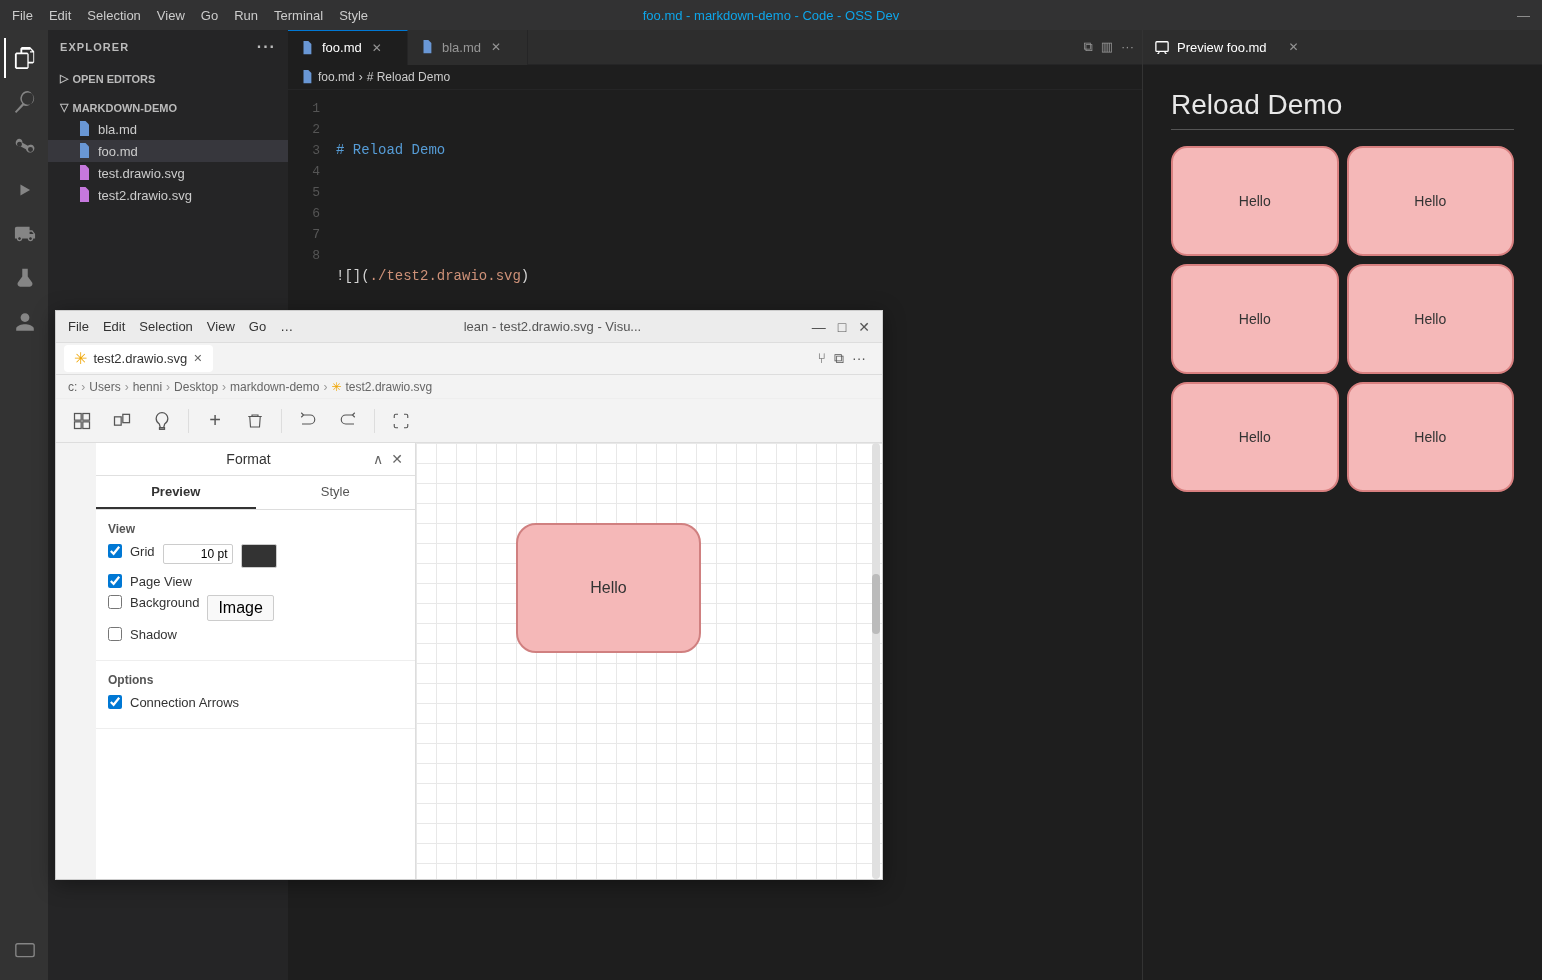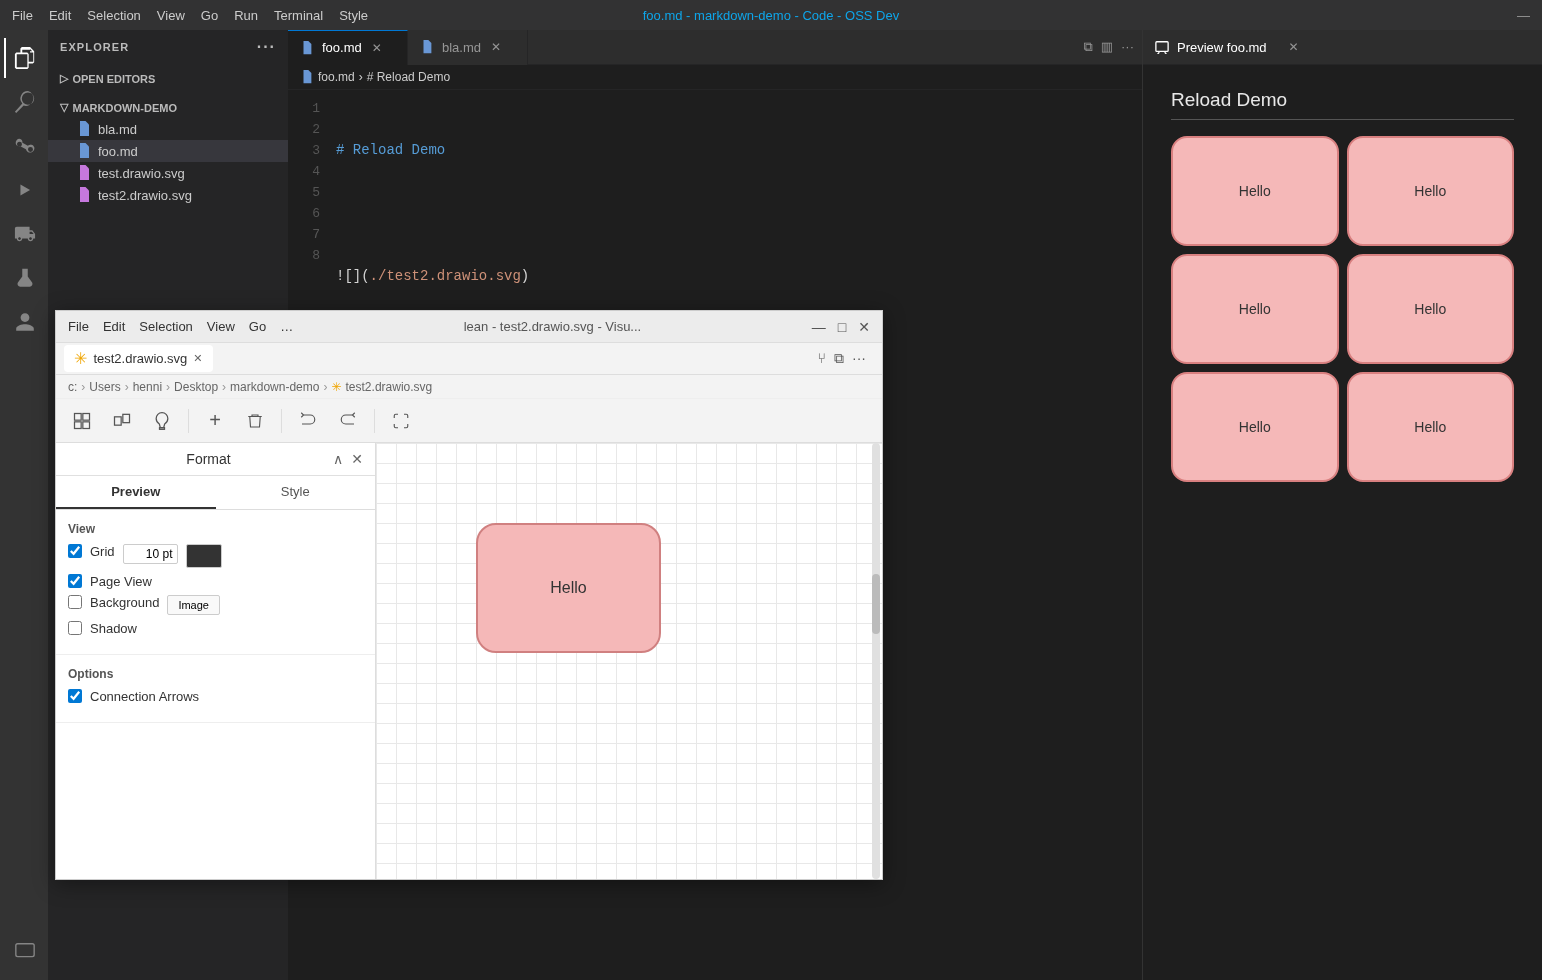--- a/index.html
+++ b/index.html
@@ -51,21 +51,21 @@
     .line-numbers { width: 40px; text-align: right; padding: 8px 8px 0 0; color: #555; font-size: 13px; line-height: 21px; flex-shrink: 0; user-select: none; }
     .code-content { flex: 1; padding: 8px 0 0 8px; line-height: 21px; color: #d4d4d4; white-space: pre; overflow: hidden; }
     .code-h1 { color: #569cd6; }
     .code-link { color: #ce9178; }
 
     
     .preview-panel { width: 400px; background: #1e1e1e; border-left: 1px solid #333; flex-shrink: 0; display: flex; flex-direction: column; }
     .preview-tab-bar { height: 35px; background: #2d2d2d; display: flex; align-items: center; padding: 0 12px; border-bottom: 1px solid #252526; }
     .preview-tab { display: flex; align-items: center; gap: 8px; color: #fff; font-size: 13px; }
     .preview-content { flex: 1; padding: 24px 28px; overflow: auto; }
-    .preview-title { font-size: 19px; color: #e8e8e8; font-weight: 400; margin-bottom: 16px; border-bottom: 1px solid #555; padding-bottom: 8px; }
+    .preview-title { font-size: 28px; color: #e8e8e8; font-weight: 400; margin-bottom: 16px; border-bottom: 1px solid #555; padding-bottom: 8px; }
     .diagram-grid { display: grid; grid-template-columns: 1fr 1fr; gap: 8px; }
     .diagram-cell { background: #f5b8b8; border: 2px solid #d98080; border-radius: 16px; display: flex; align-items: center; justify-content: center; height: 110px; color: #333; font-size: 14px; }
 
     
     .floating-window { position: absolute; top: 310px; left: 55px; width: 828px; height: 570px; background: #f3f3f3; border: 1px solid #ccc; box-shadow: 0 4px 20px rgba(0,0,0,0.4); display: flex; flex-direction: column; z-index: 100; }
     .floating-title-bar { background: #ececec; height: 32px; display: flex; align-items: center; padding: 0 12px; border-bottom: 1px solid #ddd; justify-content: space-between; }
     .floating-title-bar .menu-items { display: flex; gap: 14px; font-size: 13px; color: #333; }
     .floating-title-bar .window-title { color: #555; font-size: 13px; flex: 1; text-align: center; }
     .floating-title-bar .win-controls { display: flex; gap: 12px; color: #555; font-size: 14px; }
 
@@ -81,35 +81,35 @@
 
     
     .drawio-toolbar { height: 44px; background: #f3f3f3; display: flex; align-items: center; padding: 0 8px; gap: 4px; border-bottom: 1px solid #ddd; }
     .toolbar-btn { width: 36px; height: 36px; display: flex; align-items: center; justify-content: center; border: 1px solid transparent; border-radius: 4px; cursor: pointer; color: #555; font-size: 18px; background: transparent; }
     .toolbar-separator { width: 1px; height: 24px; background: #ddd; margin: 0 4px; }
 
     
     .drawio-body { flex: 1; display: flex; overflow: hidden; }
 
     
-    .format-panel { width: 320px; background: #fff; border-right: 1px solid #ddd; display: flex; flex-direction: column; flex-shrink: 0; }
+    .format-panel { width: 320px; background: #fff; border-right: 1px solid #ddd; display: flex; flex-direction: column; flex-shrink: 0; margin-left: 40px; }
     .format-header { display: flex; align-items: center; justify-content: space-between; padding: 8px 12px; border-bottom: 1px solid #e0e0e0; }
     .format-title { font-size: 14px; font-weight: 500; color: #333; flex: 1; text-align: center; }
     .format-control { color: #666; font-size: 14px; cursor: pointer; }
     .format-tabs { display: flex; border-bottom: 1px solid #ddd; }
     .format-tab { flex: 1; padding: 8px; text-align: center; font-size: 13px; cursor: pointer; color: #555; }
     .format-tab.active { font-weight: 700; color: #333; border-bottom: 2px solid #333; }
     .format-section { padding: 12px; border-bottom: 1px solid #eee; }
     .format-section-title { font-size: 12px; font-weight: 600; color: #555; margin-bottom: 8px; }
     .format-row { display: flex; align-items: flex-start; gap: 8px; margin-bottom: 6px; }
     .format-checkbox { width: 14px; height: 14px; accent-color: #0078d4; }
     .format-label { font-size: 13px; color: #333; }
-    .format-input { width: 55px; border: 1px solid #ccc; border-radius: 2px; padding: 2px 4px; font-size: 12px; text-align: right; }
+    .format-input { width: 70px; border: 1px solid #ccc; border-radius: 2px; padding: 2px 4px; font-size: 12px; text-align: right; }
     .format-color-box { width: 36px; height: 24px; border: 1px solid #ccc; border-radius: 2px; background: #333; cursor: pointer; }
-    .format-img-btn { padding: 3px 10px; border: 1px solid #ccc; border-radius: 2px; font-size: 11px; background: #f9f9f9; cursor: pointer; }
+    .format-img-btn { padding: 3px 10px; border: 1px solid #ccc; border-radius: 2px; font-size: 16px; background: #f9f9f9; cursor: pointer; }
 
     
     .drawio-canvas { flex: 1; background: #fff; position: relative; overflow: hidden; }
     .canvas-grid { position: absolute; inset: 0; background-image: linear-gradient(#e8e8e8 1px, transparent 1px), linear-gradient(90deg, #e8e8e8 1px, transparent 1px); background-size: 20px 20px; }
     .canvas-shape { position: absolute; left: 100px; top: 80px; width: 185px; height: 130px; background: #f5b8b8; border: 2px solid #d08080; border-radius: 20px; display: flex; align-items: center; justify-content: center; font-size: 16px; color: #333; }
     .canvas-scrollbar { position: absolute; right: 2px; top: 0; bottom: 0; width: 8px; background: #e0e0e0; border-radius: 4px; }
     .canvas-scrollbar-thumb { width: 8px; height: 60px; background: #bbb; border-radius: 4px; position: absolute; top: 30%; }
   </style>
 </head>
 <body>

